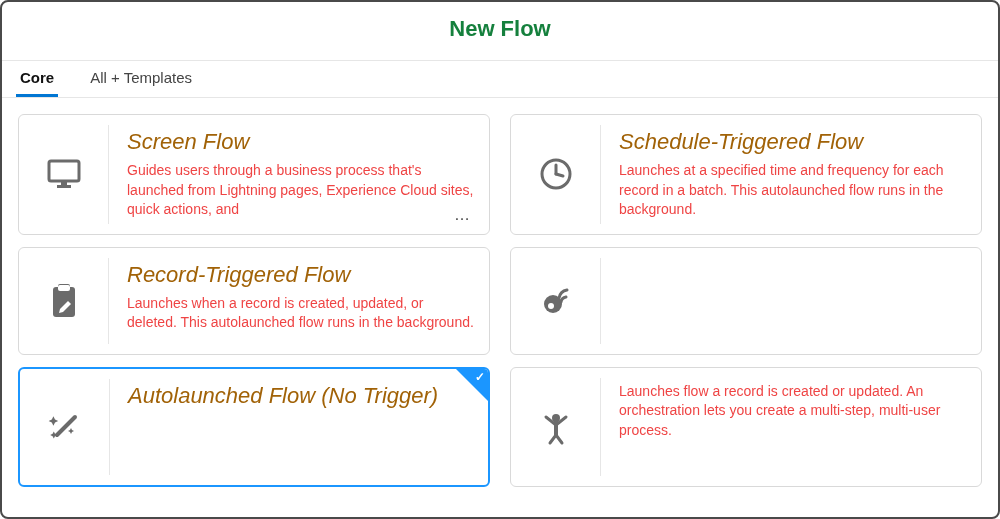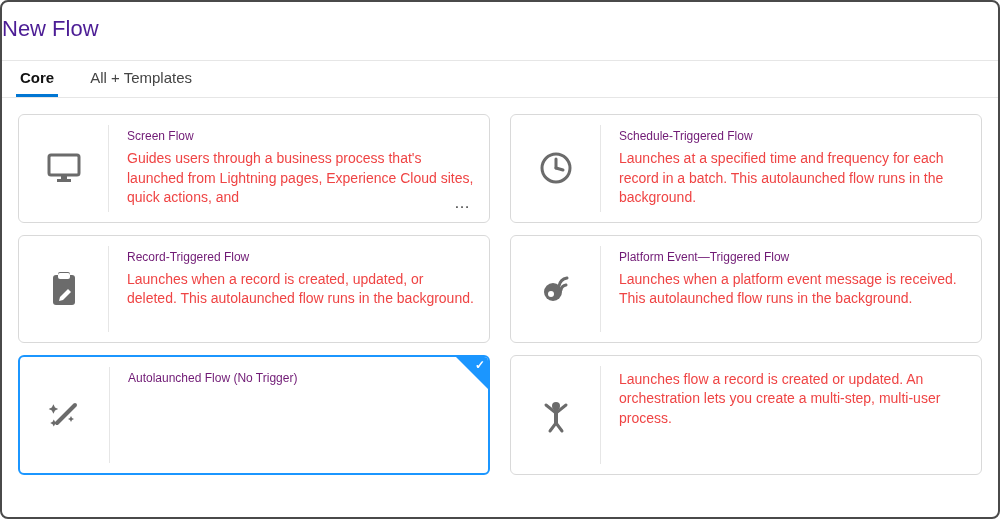--- a/index.html
+++ b/index.html
@@ -10,23 +10,24 @@
     background: #fff;
   }
   .frame {
     width: 1000px; height: 519px;
     border: 2px solid #4a4a4a;
     border-radius: 8px;
     position: relative;
     overflow: hidden;
   }
   .title {
+    text-align: center;
     font-size: 22px;
-    font-weight: 400;
-    color: #4c1d95;
+    font-weight: 700;
+    color: #15803d;
     padding: 14px 0 18px 0;
   }
   .tabbar {
     display: flex;
     gap: 0;
     padding: 0 14px;
     border-top: 1px solid #e6e6e6;
     border-bottom: 1px solid #e6e6e6;
     height: 38px;
     align-items: flex-end;
@@ -74,24 +75,25 @@
     justify-content: center;
     border-right: 1px solid #e6e6e6;
     margin: 10px 0;
     flex-shrink: 0;
   }
   .textcol {
     padding: 14px 14px 14px 18px;
     flex: 1;
   }
   .card-title {
-    font-size: 12px;
+    font-size: 22px;
     font-weight: 400;
-    color: #701a75;
+    color: #a16207;
     margin: 0 0 6px 0;
+    font-style: italic;
   }
   .card-desc {
     font-size: 14px;
     color: #ef4444;
     line-height: 1.4;
     max-width: 350px;
   }
   .ellipsis {
     position: absolute;
     right: 18px;
@@ -179,24 +181,20 @@
 
     <div class="card">
       <div class="iconcol">
         <svg class="ico" viewBox="0 0 40 40">
           <circle cx="17" cy="23" r="9" fill="#6b6b6b"></circle>
           <path d="M23 17 A10 10 0 0 1 31 9" fill="none" stroke="#6b6b6b" stroke-width="3" stroke-linecap="round"></path>
           <path d="M25 21 A6 6 0 0 1 30 16" fill="none" stroke="#6b6b6b" stroke-width="3" stroke-linecap="round"></path>
           <circle cx="15" cy="25" r="3" fill="#fff"></circle>
         </svg>
       </div>
-      <div class="textcol">
-        <div class="card-title">Platform Event—Triggered Flow</div>
-        <div class="card-desc">Launches when a platform event message is received. This autolaunched flow runs in the background.</div>
-      </div>
     </div>
 
     <div class="card selected">
       <div class="corner-check"></div>
       <div class="corner-check-mark">✓</div>
       <div class="iconcol">
         <svg class="ico" viewBox="0 0 40 40">
           <line x1="12" y1="28" x2="30" y2="10" stroke="#6b6b6b" stroke-width="4" stroke-linecap="round"></line>
           <path d="M8 14 L10 18 L14 20 L10 22 L8 26 L6 22 L2 20 L6 18 Z" fill="#6b6b6b" transform="translate(2,-2) scale(0.8)"></path>
           <path d="M8 14 L10 18 L14 20 L10 22 L8 26 L6 22 L2 20 L6 18 Z" fill="#6b6b6b" transform="translate(4,16) scale(0.6)"></path>

